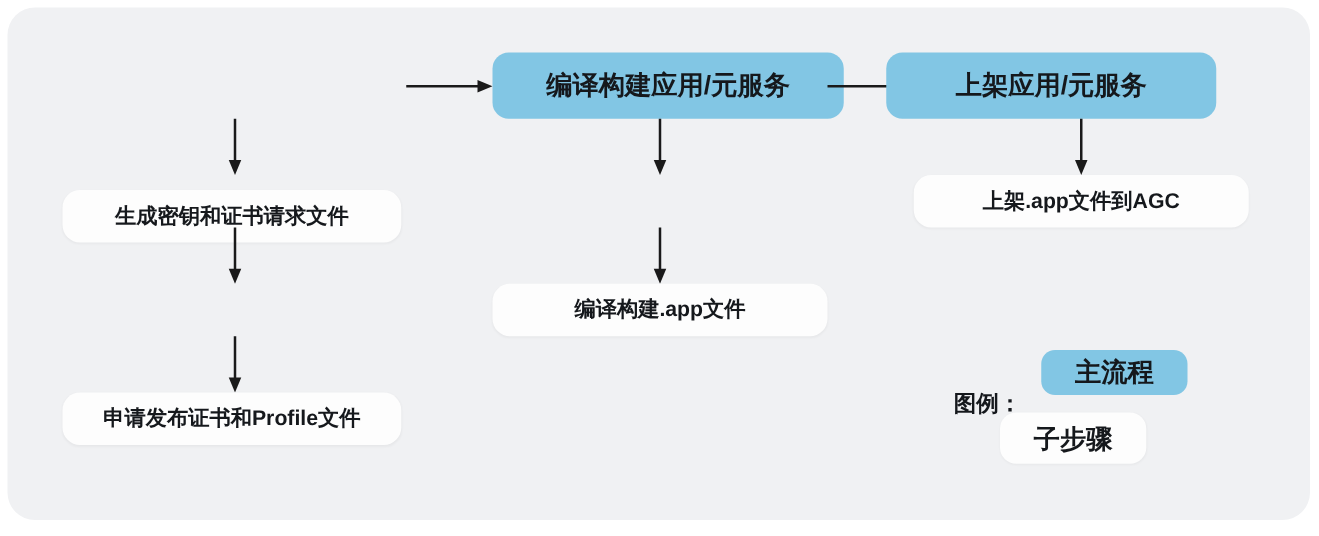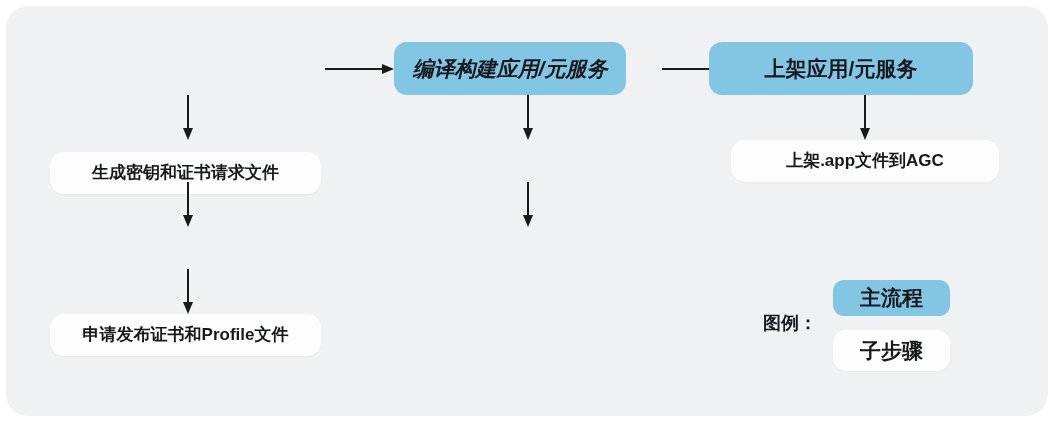--- a/index.html
+++ b/index.html
@@ -132,37 +132,38 @@
 
   <div class="node sub" style="left:50px; top:314px; width:271px; height:42px;">申请发布证书和Profile文件</div>
 
   <div class="conn" style="left:325px; top:58px; width:69px; height:22px;">
     <svg width="69" height="22" viewBox="0 0 69 22">
       <line x1="0" y1="11" x2="58" y2="11" stroke="#1a1a1a" stroke-width="2"></line>
       <polygon points="69,11 57,6 57,16" fill="#1a1a1a"></polygon>
     </svg>
   </div>
 
-  <div class="node main" style="left:394px; top:42px; width:232px; height:53px;font-style:italic;">编译构建应用/元服务</div>
+  <div class="node main" style="left:394px; top:42px; width:281px; height:53px;">编译构建应用/元服务</div>
 
   <div class="conn" style="left:518px; top:95px; width:20px; height:45px;">
     <svg width="20" height="45" viewBox="0 0 20 45">
       <line x1="10" y1="0" x2="10" y2="36" stroke="#1a1a1a" stroke-width="2"></line>
       <polygon points="10,45 5,33 15,33" fill="#1a1a1a"></polygon>
     </svg>
   </div>
 
 
   <div class="conn" style="left:518px; top:182px; width:20px; height:45px;">
     <svg width="20" height="45" viewBox="0 0 20 45">
       <line x1="10" y1="0" x2="10" y2="36" stroke="#1a1a1a" stroke-width="2"></line>
       <polygon points="10,45 5,33 15,33" fill="#1a1a1a"></polygon>
     </svg>
   </div>
 
+  <div class="node sub" style="left:394px; top:227px; width:268px; height:42px;">编译构建.app文件</div>
 
   <div class="conn" style="left:662px; top:58px; width:69px; height:22px;">
     <svg width="69" height="22" viewBox="0 0 69 22">
       <line x1="0" y1="11" x2="58" y2="11" stroke="#1a1a1a" stroke-width="2"></line>
       <polygon points="69,11 57,6 57,16" fill="#1a1a1a"></polygon>
     </svg>
   </div>
 
   <div class="node main" style="left:709px; top:42px; width:264px; height:53px;">上架应用/元服务</div>
 
@@ -172,14 +173,14 @@
       <polygon points="10,45 5,33 15,33" fill="#1a1a1a"></polygon>
     </svg>
   </div>
 
   <div class="node sub" style="left:731px; top:140px; width:268px; height:42px;">上架.app文件到AGC</div>
 
   <div class="legend-label" style="left:763px; top:311px;">图例：</div>
 
   <div class="legend-box main" style="left:833px; top:280px; width:117px; height:36px;">主流程</div>
 
-  <div class="legend-box sub" style="left:833px; top:330px; width:117px; height:41px;">子步骤</div>
+  <div class="legend-box sub" style="left:800px; top:330px; width:117px; height:41px;">子步骤</div>
 </div>
 
 </body></html>

